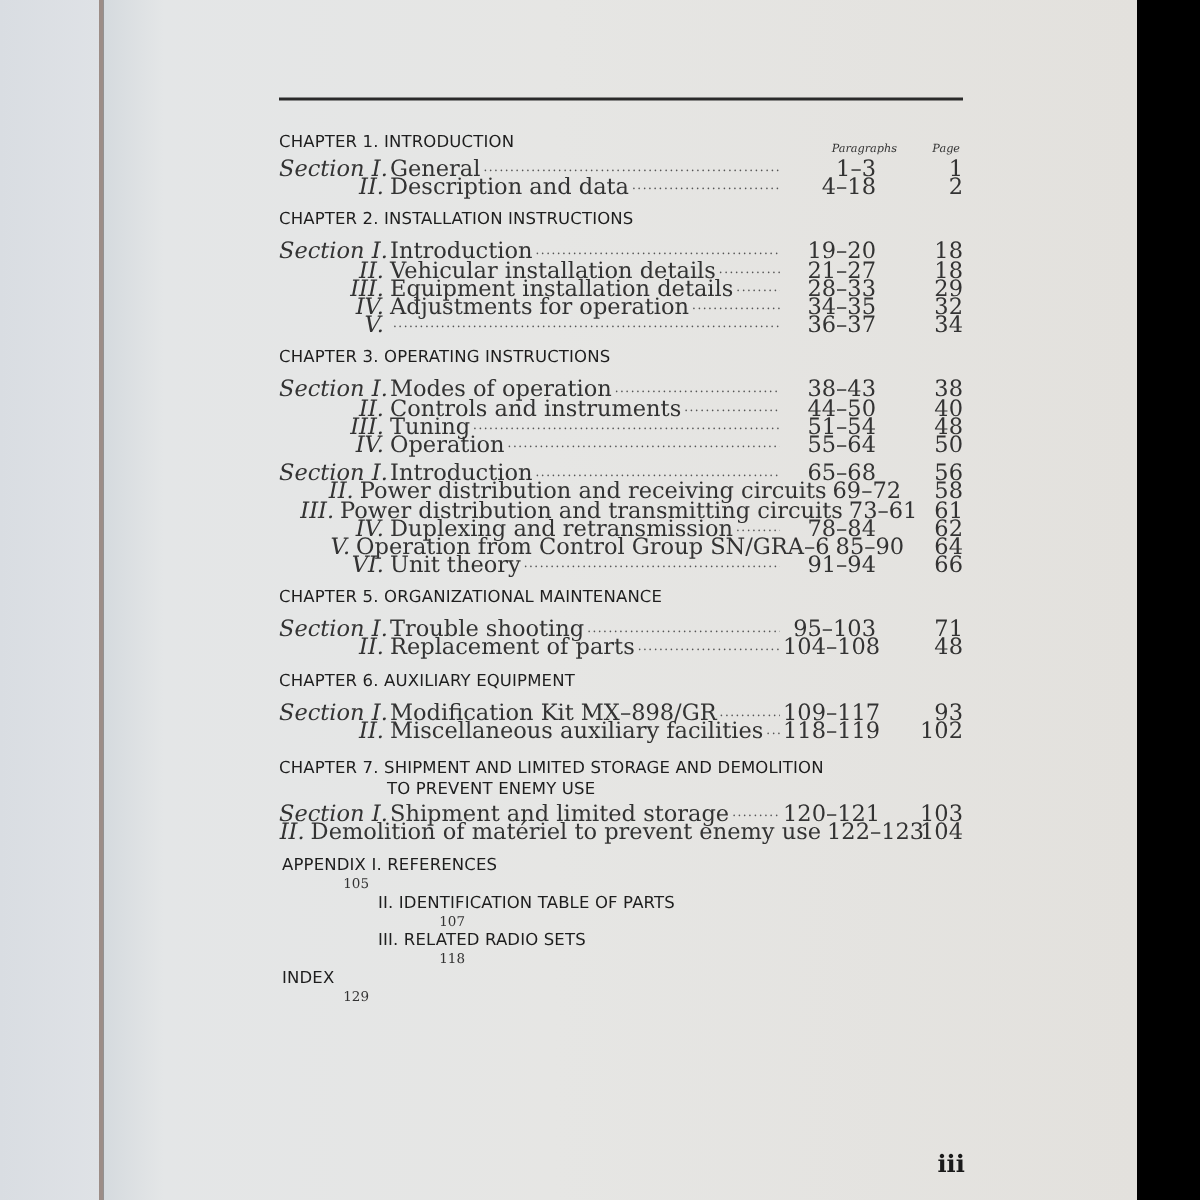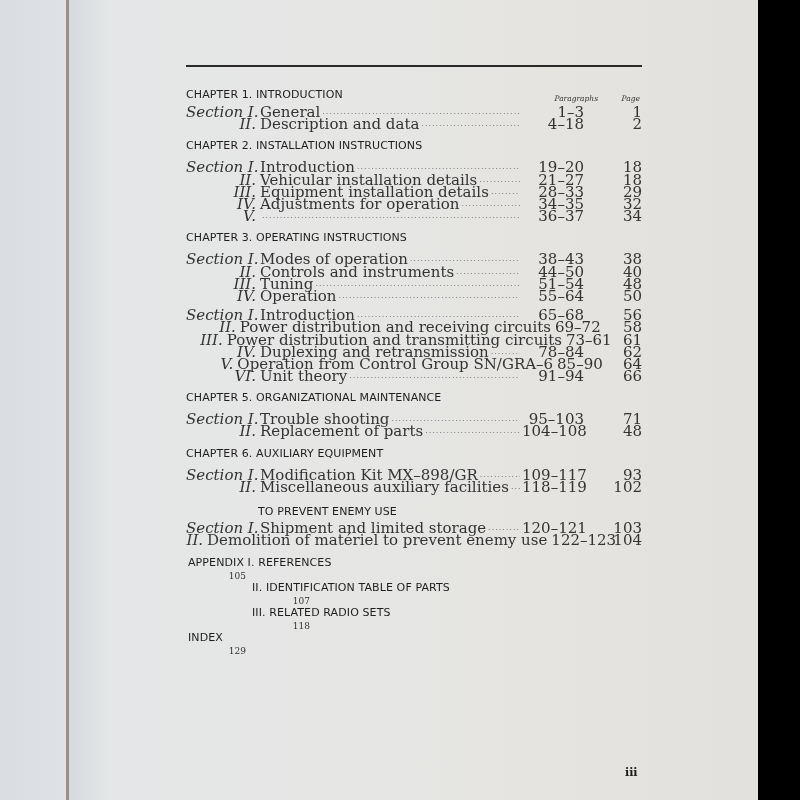--- a/index.html
+++ b/index.html
@@ -21,21 +21,21 @@
   .leader { flex:1; overflow:hidden; white-space:nowrap; color:#555; font-size:8px; letter-spacing:1px; margin:0 2px; }
   .leader::after { content:"................................................................................................................................"; }
   .para { width:62px; text-align:right; color:#333; white-space:nowrap; }
   .pg { width:58px; text-align:right; color:#333; }
   .chapter { margin-bottom:7px; }
   .chap-head { height:20px; line-height:14px; }
   .app-row { position:relative; display:flex; align-items:baseline; height:25px; font-size:9px;flex-direction:column; }
   .app-row .chap { white-space:nowrap; }
   .app-row .leader { margin-right:2px; }
   .app-row .pg { width:58px; }
-  .folio { position:absolute; left:625px; top:766px; font-family:"DejaVu Serif", serif; font-weight:bold; font-size:11px; color:#1a1a1a; }
+  .folio { position:absolute; left:625px; top:766px; font-family:"DejaVu Serif", serif; font-weight:bold; font-size:16px; color:#1a1a1a; }
 </style>
 </head>
 <body>
 
 <div class="left-page"></div>
 <div class="spine"></div>
 
 <div class="page">
   <div class="rule"></div>
 
@@ -208,20 +208,21 @@
       <div class="row">
           <span class="sec">II.</span>
           <span class="title-txt">Miscellaneous auxiliary facilities</span>
           <span class="leader"></span>
           <span class="para">118–119</span>
           <span class="pg">102</span>
         </div>
     </div>
 
     <div class="chapter">
+      <div class="hdr-row" style="height:14px;"><span class="chap">CHAPTER 7. SHIPMENT AND LIMITED STORAGE AND DEMOLITION</span></div>
       <div class="hdr-row" style="height:22px; padding-left:72px;"><span class="chap">TO PREVENT ENEMY USE</span></div>
       <div class="row">
           <span class="sec">Section I.</span>
           <span class="title-txt">Shipment and limited storage</span>
           <span class="leader"></span>
           <span class="para">120–121</span>
           <span class="pg">103</span>
         </div>
       <div class="row">
           <span class="sec">II.</span>

